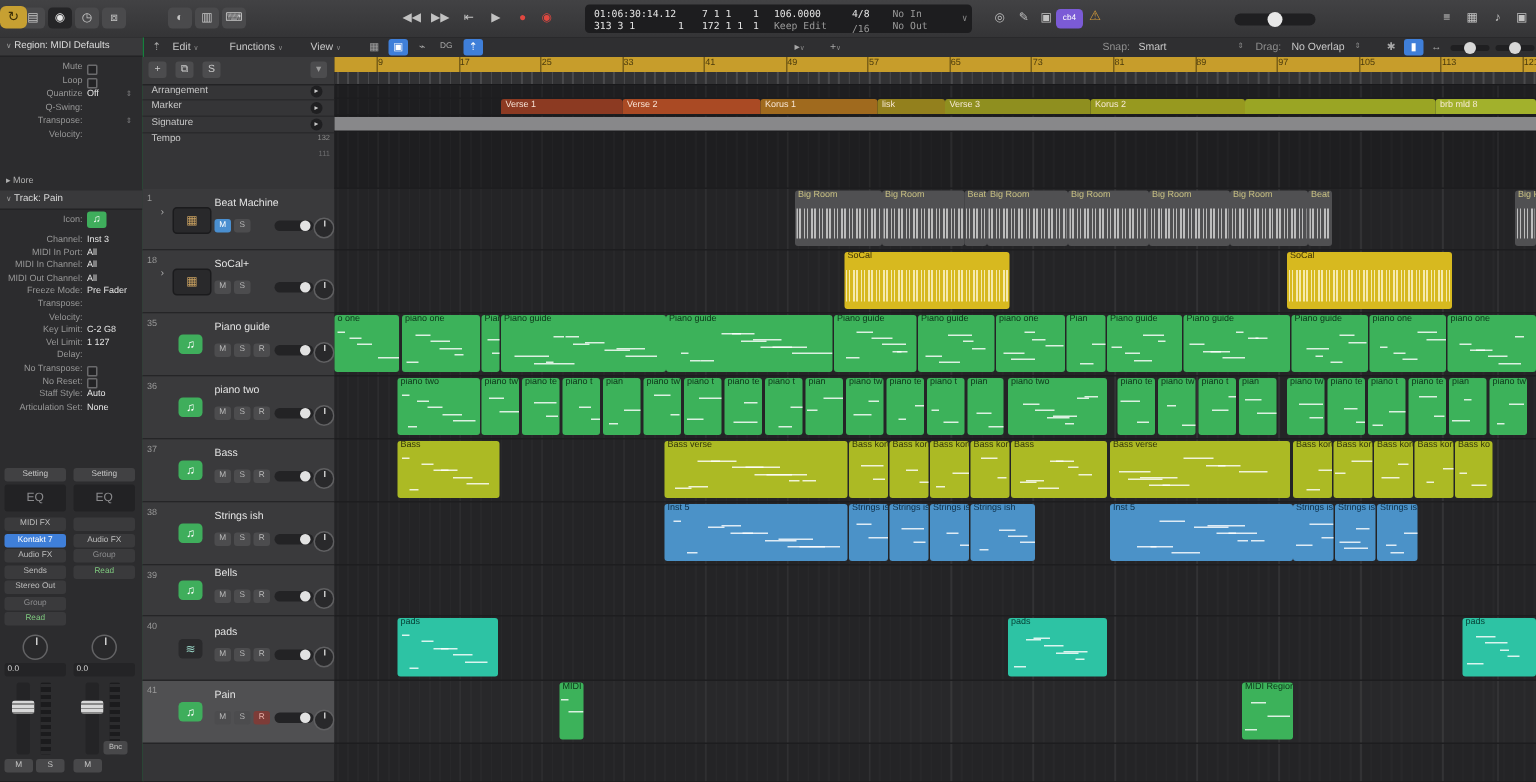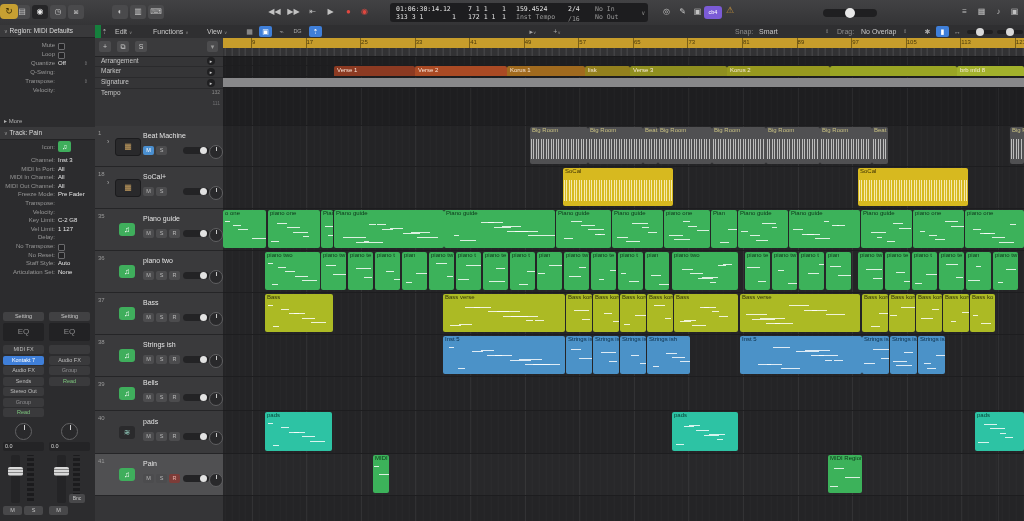--- a/index.html
+++ b/index.html
@@ -32,21 +32,21 @@
   #tracks-toolbar{position:absolute;left:95px;top:25px;width:929px;height:13px;
     background:#2f2f31;border-bottom:1px solid #1e1e20;font-size:7px;color:#c8c8c8;}
   .tt-item{position:absolute;top:0;height:13px;line-height:13px;white-space:nowrap;}
   .tt-chip{position:absolute;top:1px;height:11px;width:13px;border-radius:2px;text-align:center;
     line-height:11px;font-size:7px;color:#a8a8a8;}
   .tt-chip.blue{background:#3f7fd9;color:#fff;}
   .mini-slider{position:absolute;top:5px;height:4px;border-radius:2px;background:#1f1f21;}
   .mini-knob{position:absolute;top:-2px;width:8px;height:8px;border-radius:50%;background:#d8d8d8;}
   
   #inspector{position:absolute;left:0;top:25px;width:95px;height:496px;background:#2c2c2e;
-    border-right:6px solid #15803d;font-size:6px;}
+    border-right:1px solid #15803d;font-size:6px;}
   .insp-header{position:absolute;left:0;width:95px;height:12px;background:#39393b;
     border-bottom:1px solid #232325;color:#dcdcdc;font-size:6.5px;line-height:12px;}
   .insp-row{position:absolute;left:0;width:90px;height:8px;line-height:8px;}
   .insp-label{position:absolute;left:0;width:55px;text-align:right;color:#979797;}
   .insp-value{position:absolute;left:58px;color:#e6e6e6;white-space:nowrap;}
   .insp-check{position:absolute;left:58px;top:1.5px;width:5px;height:5px;border:1px solid #6a6a6c;border-radius:1px;background:#232325;}
   .insp-stepper{position:absolute;right:2px;color:#7a7a7c;font-size:5px;}
   .strip{position:absolute;width:41px;}
   .strip-btn{position:absolute;left:0;width:41px;height:9px;border-radius:2px;background:#414143;
     color:#c9c9c9;font-size:5.5px;line-height:9px;text-align:center;}
@@ -133,23 +133,23 @@
     <div id="cycle-btn">↻</div>
 
     <div id="lcd">
       <div class="lcd-cell" style="left:6px;top:2px">01:06:30:14.12</div>
       <div class="lcd-cell" style="left:6px;top:10px">313 3 1</div>
       <div class="lcd-cell" style="left:62px;top:10px">1</div>
       <div class="lcd-cell" style="left:78px;top:2px">7 1 1</div>
       <div class="lcd-cell" style="left:112px;top:2px">1</div>
       <div class="lcd-cell" style="left:78px;top:10px">172 1 1</div>
       <div class="lcd-cell" style="left:112px;top:10px">1</div>
-      <div class="lcd-cell" style="left:126px;top:2px">159.4524</div>
-      <div class="lcd-cell lcd-dim" style="left:126px;top:10px">Inst Tempo</div>
-      <div class="lcd-cell" style="left:178px;top:2px">2/4</div>
+      <div class="lcd-cell" style="left:126px;top:2px">106.0000</div>
+      <div class="lcd-cell lcd-dim" style="left:126px;top:10px">Keep Edit</div>
+      <div class="lcd-cell" style="left:178px;top:2px">4/8</div>
       <div class="lcd-cell lcd-dim" style="left:178px;top:12px">/16</div>
       <div class="lcd-cell lcd-dim" style="left:205px;top:2px">No In</div>
       <div class="lcd-cell lcd-dim" style="left:205px;top:10px">No Out</div>
       <div id="lcd-chevron">∨</div>
     </div>
 
     <div class="tr-icon" style="left:658px">◎</div>
     <div class="tr-icon" style="left:674px">✎</div>
     <div class="tr-icon" style="left:689px">▣</div>
     <div id="plugin-badge">cb4</div>

